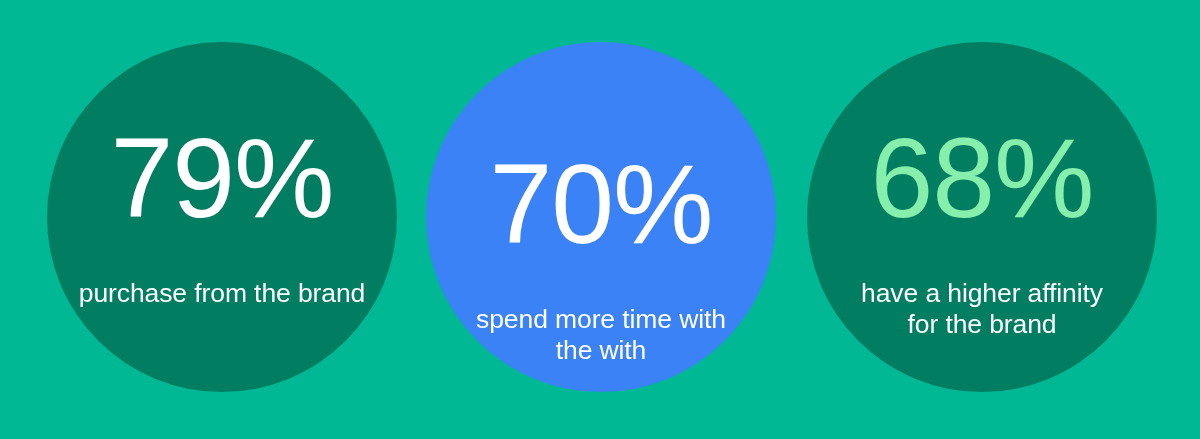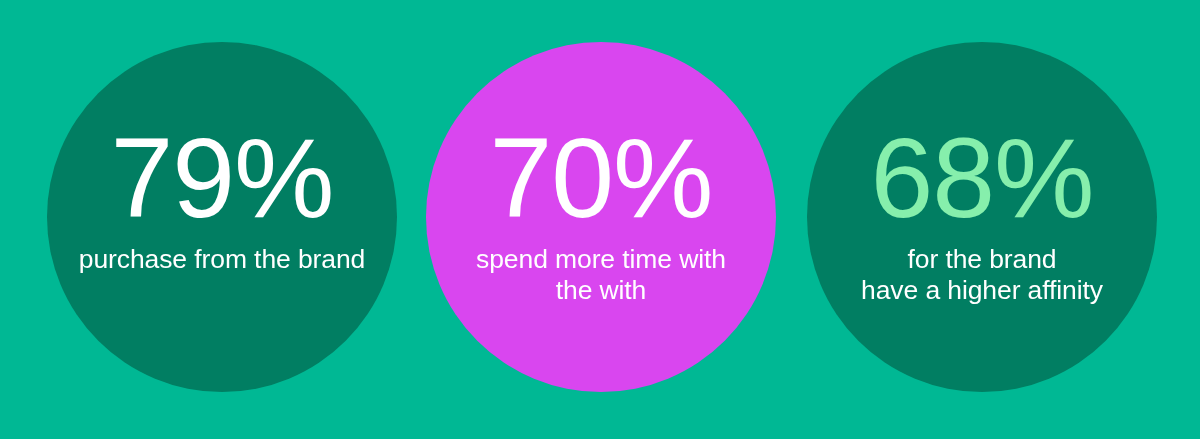--- a/index.html
+++ b/index.html
@@ -27,20 +27,21 @@
     top: 42px;
     width: 350px;
     height: 350px;
     border-radius: 50%;
     background: #017e62;
     display: flex;
     flex-direction: column;
     align-items: center;
     justify-content: flex-start;
     box-sizing: border-box;
+    gap: 34px;
   }
 
   .stat-circle-1 { left: 47px;  }
   .stat-circle-2 { left: 426px; }
   .stat-circle-3 { left: 807px; }
 
   .stat-value {
     color: #ffffff;
     font-family: "Liberation Sans", "DejaVu Sans", sans-serif;
     font-size: 113px;
@@ -74,29 +75,29 @@
 
 <div id="infographic" style="background: rgb(0, 184, 148);">
 
   <div class="stat-circle stat-circle-1" style="background: rgb(1, 126, 98);">
     <div class="stat-value" style="color: rgb(255, 255, 255);">79%</div>
     <div class="stat-caption" style="color: rgb(255, 255, 255);">
       <span class="caption-line">purchase from the brand</span>
     </div>
   </div>
 
-  <div class="stat-circle stat-circle-2" style="background: #d946ef;">
+  <div class="stat-circle stat-circle-2" style="background: #3b82f6; justify-content: center;">
     <div class="stat-value" style="color: rgb(255, 255, 255);">70%</div>
     <div class="stat-caption" style="color: rgb(255, 255, 255);">
       <span class="caption-line">spend more time with</span>
       <span class="caption-line">the with</span>
     </div>
   </div>
 
   <div class="stat-circle stat-circle-3" style="background: rgb(1, 126, 98);">
     <div class="stat-value" style="color: #86efac;">68%</div>
     <div class="stat-caption" style="color: rgb(255, 255, 255);">
+      <span class="caption-line">have a higher affinity</span>
       <span class="caption-line">for the brand</span>
-      <span class="caption-line">have a higher affinity</span>
     </div>
   </div>
 
 </div>
 
 </body></html>

